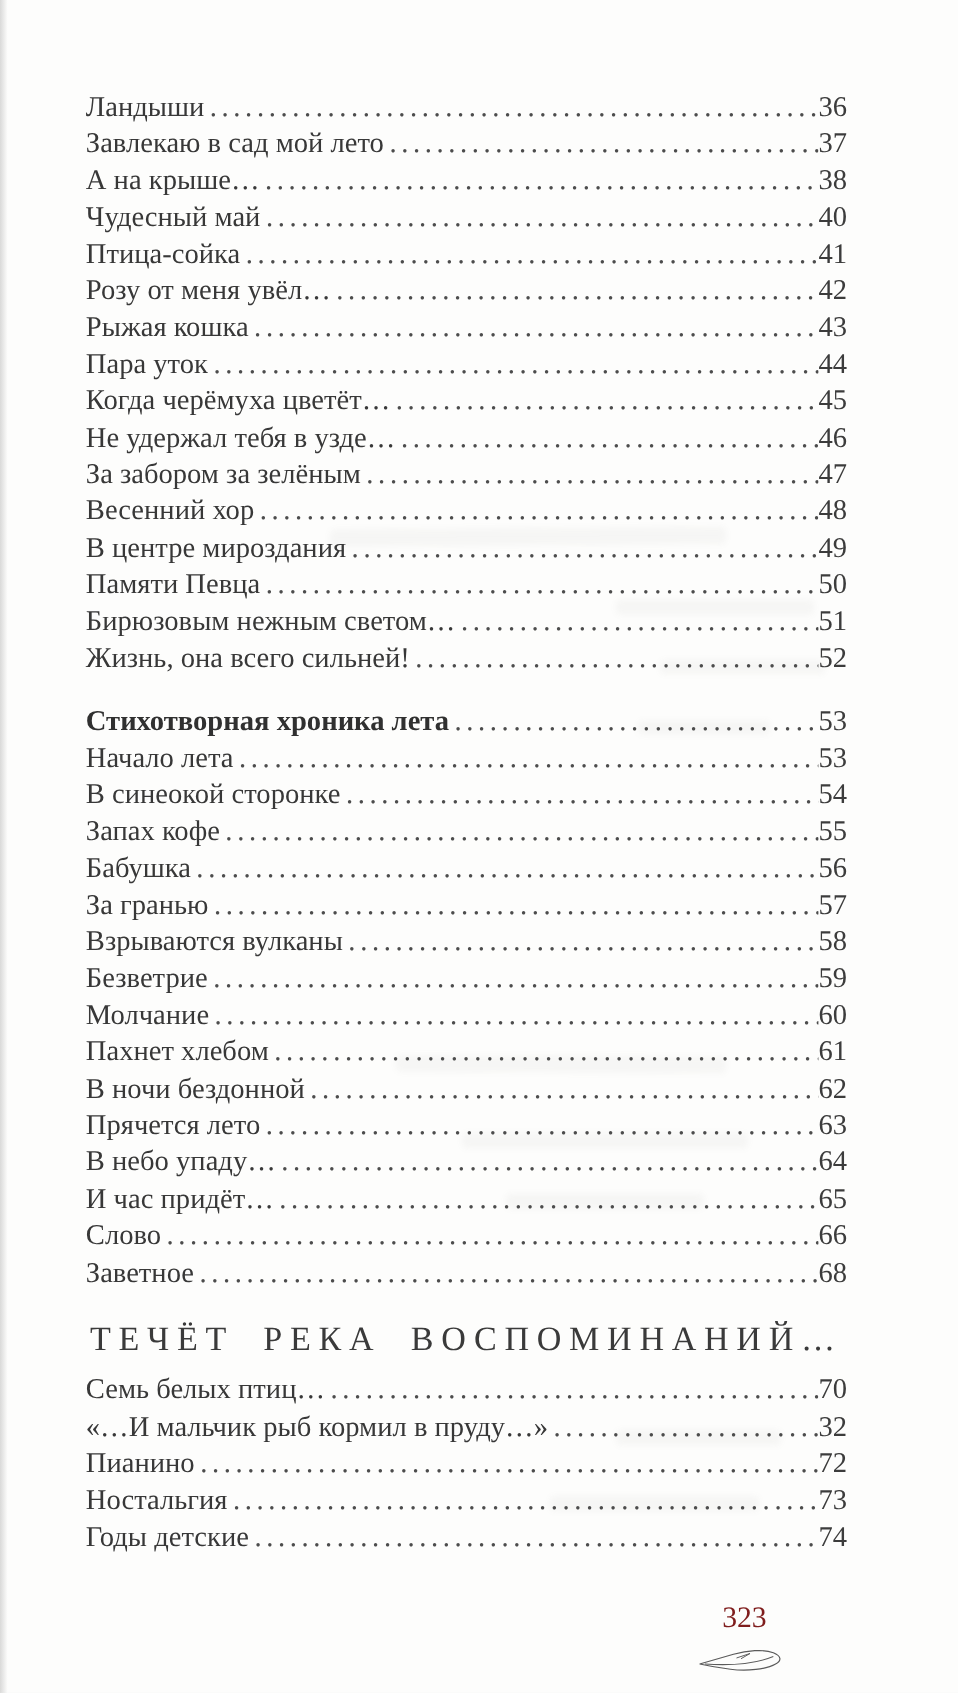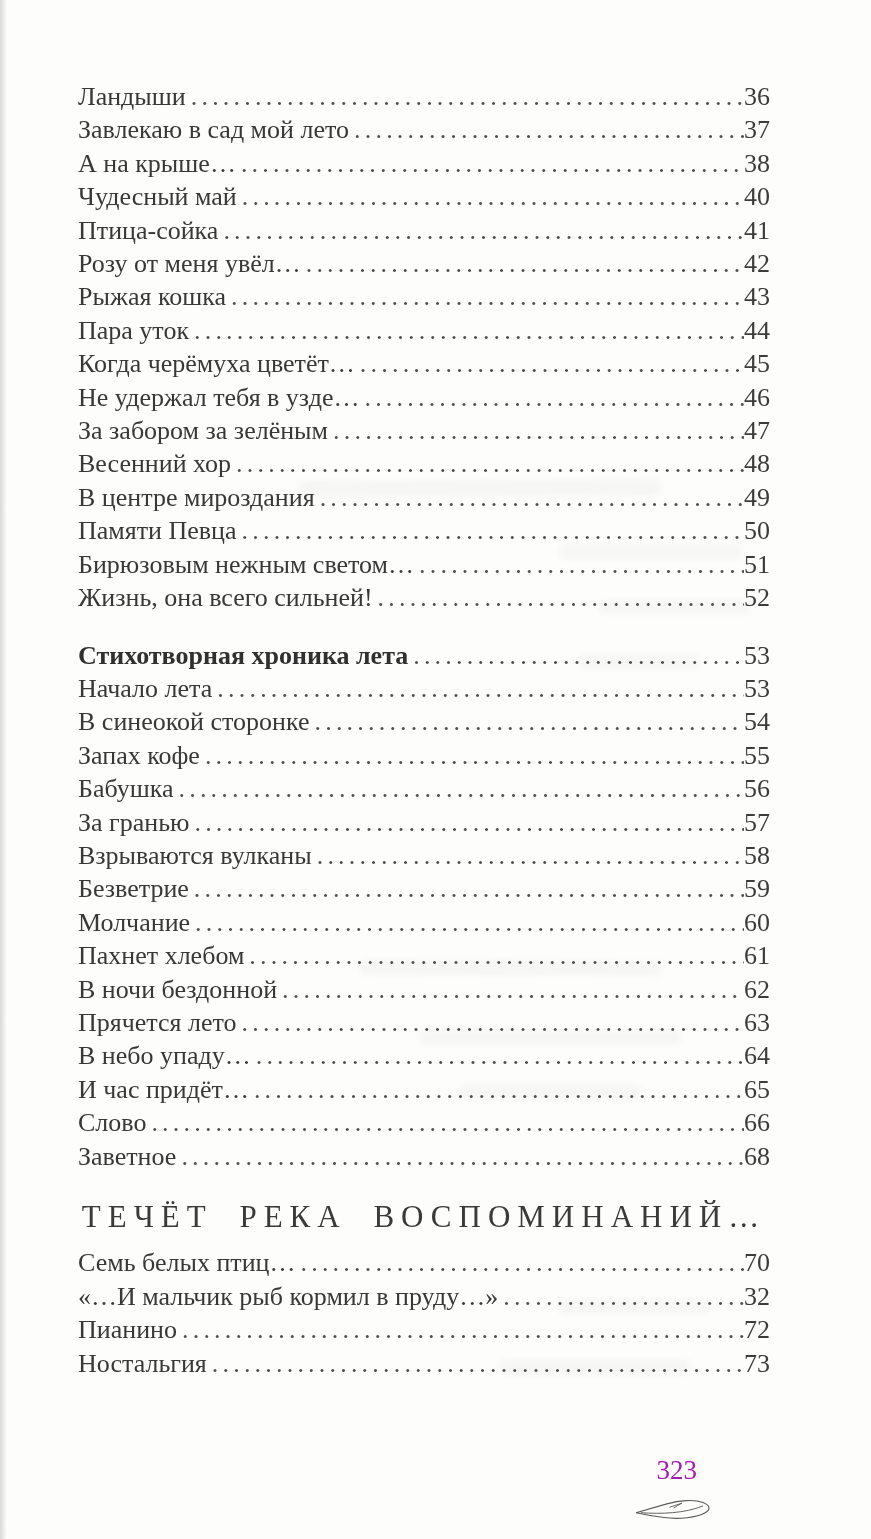--- a/index.html
+++ b/index.html
@@ -68,21 +68,21 @@
     letter-spacing: 7px;
     word-spacing: 12px;
     color: #3a3a3a;
   }
   
   .page-number {
     position: absolute;
     top: 1455px;
     right: 174px;
     font-size: 27px;
-    color: #a21caf;
+    color: #7f1d1d;
     text-align: center;
   }
   .feather {
     position: absolute;
     left: 634px;
     top: 1495px;
     width: 82px;
     height: 30px;
   }
   .feather svg { width: 100%; height: 100%; }
@@ -284,20 +284,25 @@
         <div class="toc-row">
           <span class="title">Пианино</span>
           <span class="dots"></span>
           <span class="pg">72</span>
         </div>
         <div class="toc-row">
           <span class="title">Ностальгия</span>
           <span class="dots"></span>
           <span class="pg">73</span>
         </div>
+        <div class="toc-row">
+          <span class="title">Годы детские</span>
+          <span class="dots"></span>
+          <span class="pg">74</span>
+        </div>
       </div>
     </main>
 
   <div class="page-number">323</div>
 
   <div class="feather">
     <svg viewBox="0 0 120 40" fill="none" xmlns="http://www.w3.org/2000/svg">
       <path d="M3 24 C20 19, 34 15, 48 11 C66 6, 88 4, 101 9 C111 13, 113 19, 104 24 C92 31, 66 34, 44 31 C28 29, 12 26, 3 24 Z" stroke="#5a5a5a" stroke-width="1.6"></path>
       <path d="M10 24 C40 26, 74 25, 101 14" stroke="#5a5a5a" stroke-width="1.4"></path>
       <path d="M52 16 L70 10 L58 17" stroke="#5a5a5a" stroke-width="1.3"></path>

